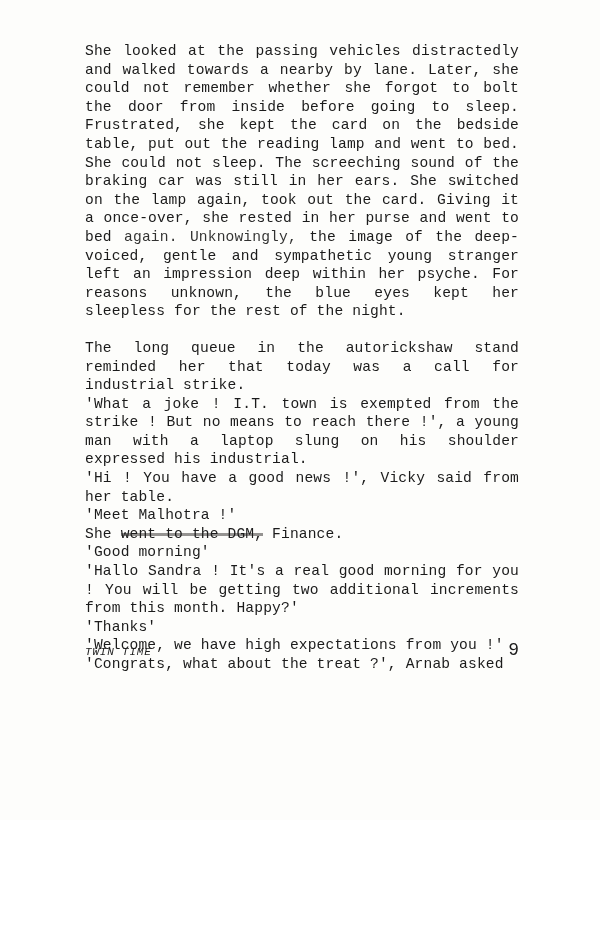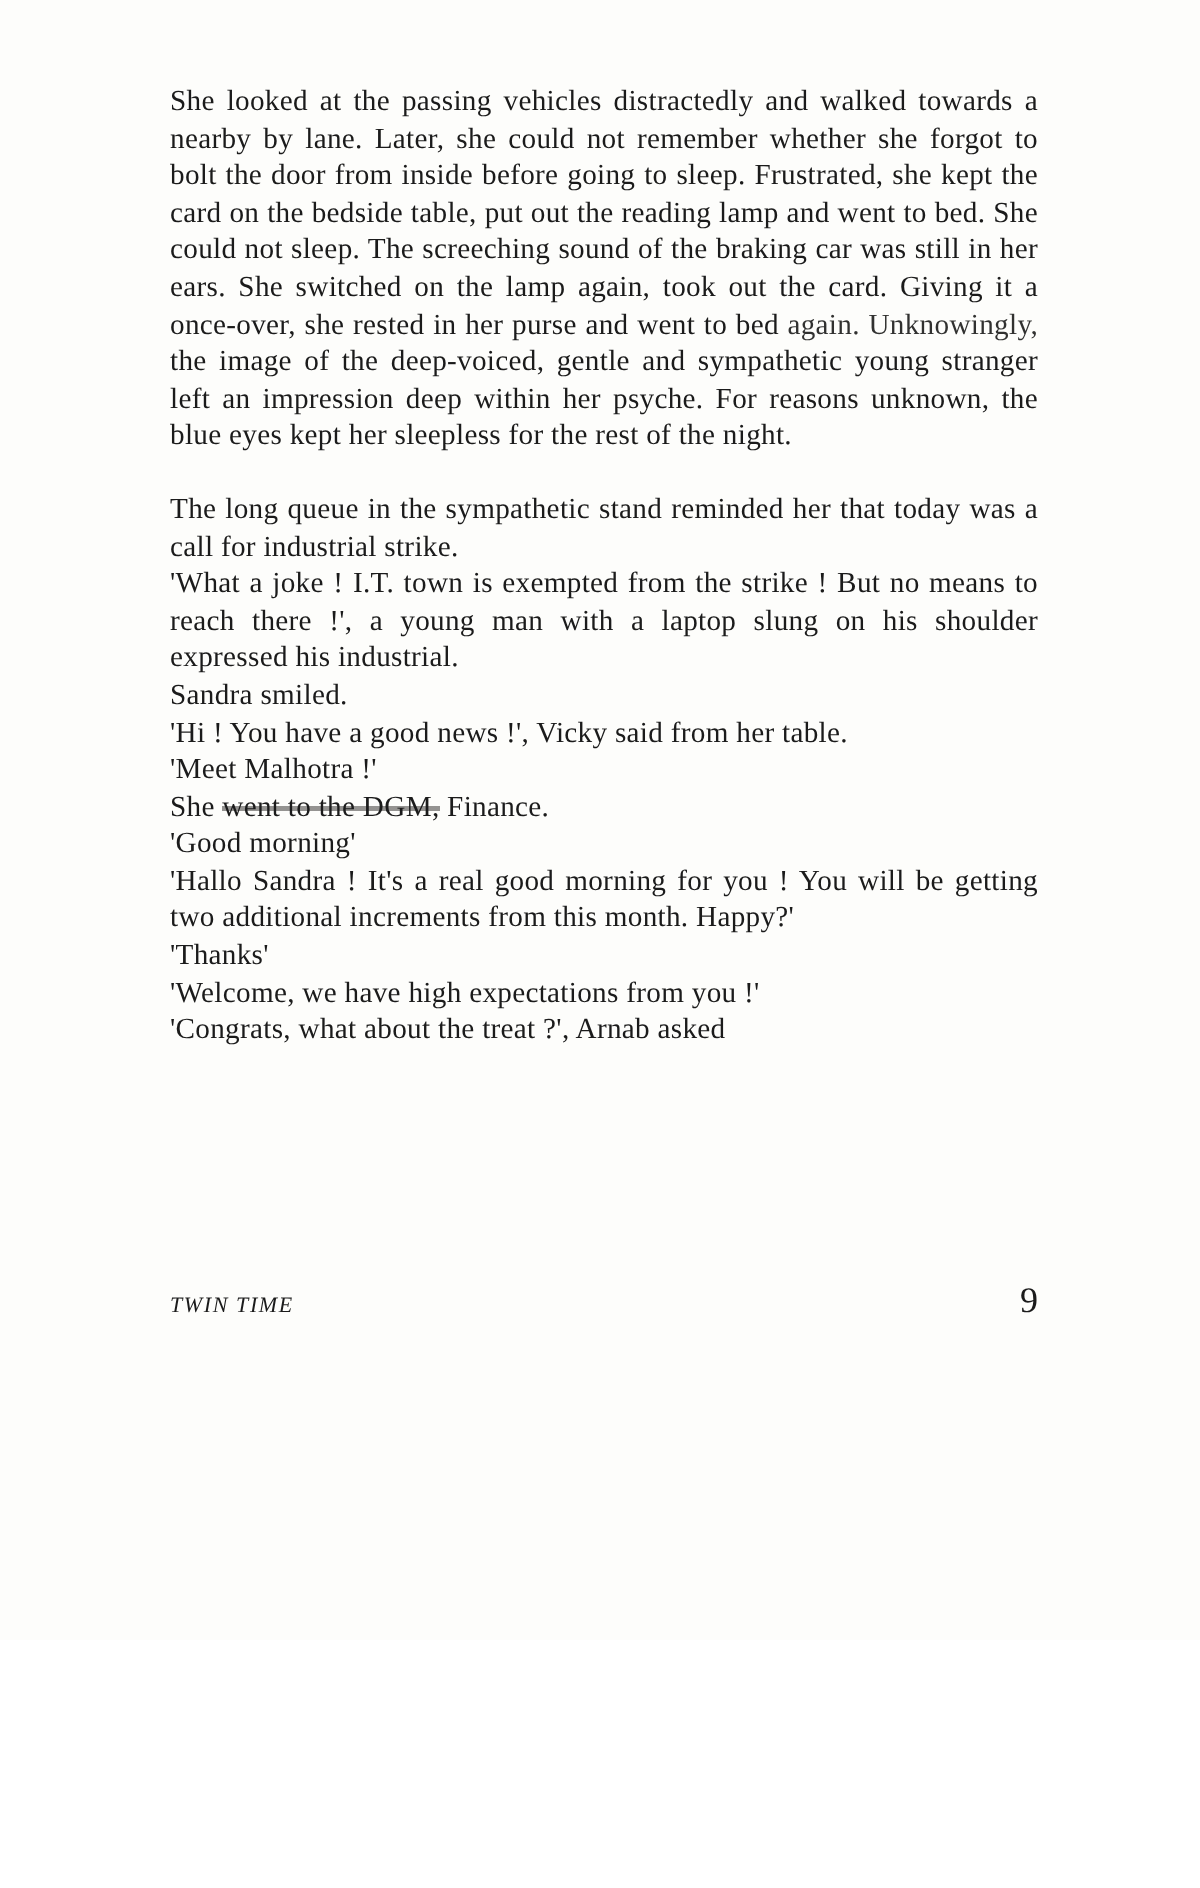--- a/index.html
+++ b/index.html
@@ -6,21 +6,21 @@
     margin: 0;
     padding: 0;
     background: #ffffff;
   }
   .page {
     position: relative;
     width: 600px;
     height: 820px;
     background: #fdfdfb;
     overflow: hidden;
-    font-family: Liberation Serif, serif;
+    font-family: Liberation Mono, monospace;
     color: #1b1b1b;
   }
   .content {
     position: absolute;
     left: 85px;
     top: 42px;
     width: 434px;
     font-size: 14.6px;
     line-height: 18.6px;
     letter-spacing: 0.15px;
@@ -65,23 +65,22 @@
   .page-number {
     font-size: 18px;
   }
 </style>
 </head>
 <body>
 
 <div class="page">
   <div class="content">
       <p class="block"><span>She looked at the passing vehicles distractedly and walked towards a nearby by lane. Later, she could not remember whether she forgot to bolt the door from inside before going to sleep. Frustrated, she kept the card on the bedside table, put out the reading lamp and went to bed. She could not sleep. The screeching sound of the braking car was still in her ears. She switched on the lamp again, took out the card. Giving it a once-over, she rested in her purse and went to bed </span><span class="faded">again. Unknowingly,</span><span> the image of the deep-voiced, gentle and sympathetic young stranger left an impression deep within her psyche. For reasons unknown, the blue eyes kept her sleepless for the rest of the night.</span></p>
-      <p class="block gap-before">The long queue in the sympathetic stand reminded her that today was a call for industrial strike.</p>
+      <p class="block gap-before">The long queue in the autorickshaw stand reminded her that today was a call for industrial strike.</p>
       <p class="block">'What a joke ! I.T. town is exempted from the strike ! But no means to reach there !', a young man with a laptop slung on his shoulder expressed his industrial.</p>
-      <p class="block">Sandra smiled.</p>
       <p class="block">'Hi ! You have a good news !', Vicky said from her table.</p>
       <p class="block">'Meet Malhotra !'</p>
       <p class="block"><span>She </span><span class="smear">went to the DGM,</span><span> Finance.</span></p>
       <p class="block">'Good morning'</p>
       <p class="block">'Hallo Sandra ! It's a real good morning for you ! You will be getting two additional increments from this month. Happy?'</p>
       <p class="block">'Thanks'</p>
       <p class="block">'Welcome, we have high expectations from you !'</p>
       <p class="block">'Congrats, what about the treat ?', Arnab asked</p>
     </div>
   <div class="footer">

